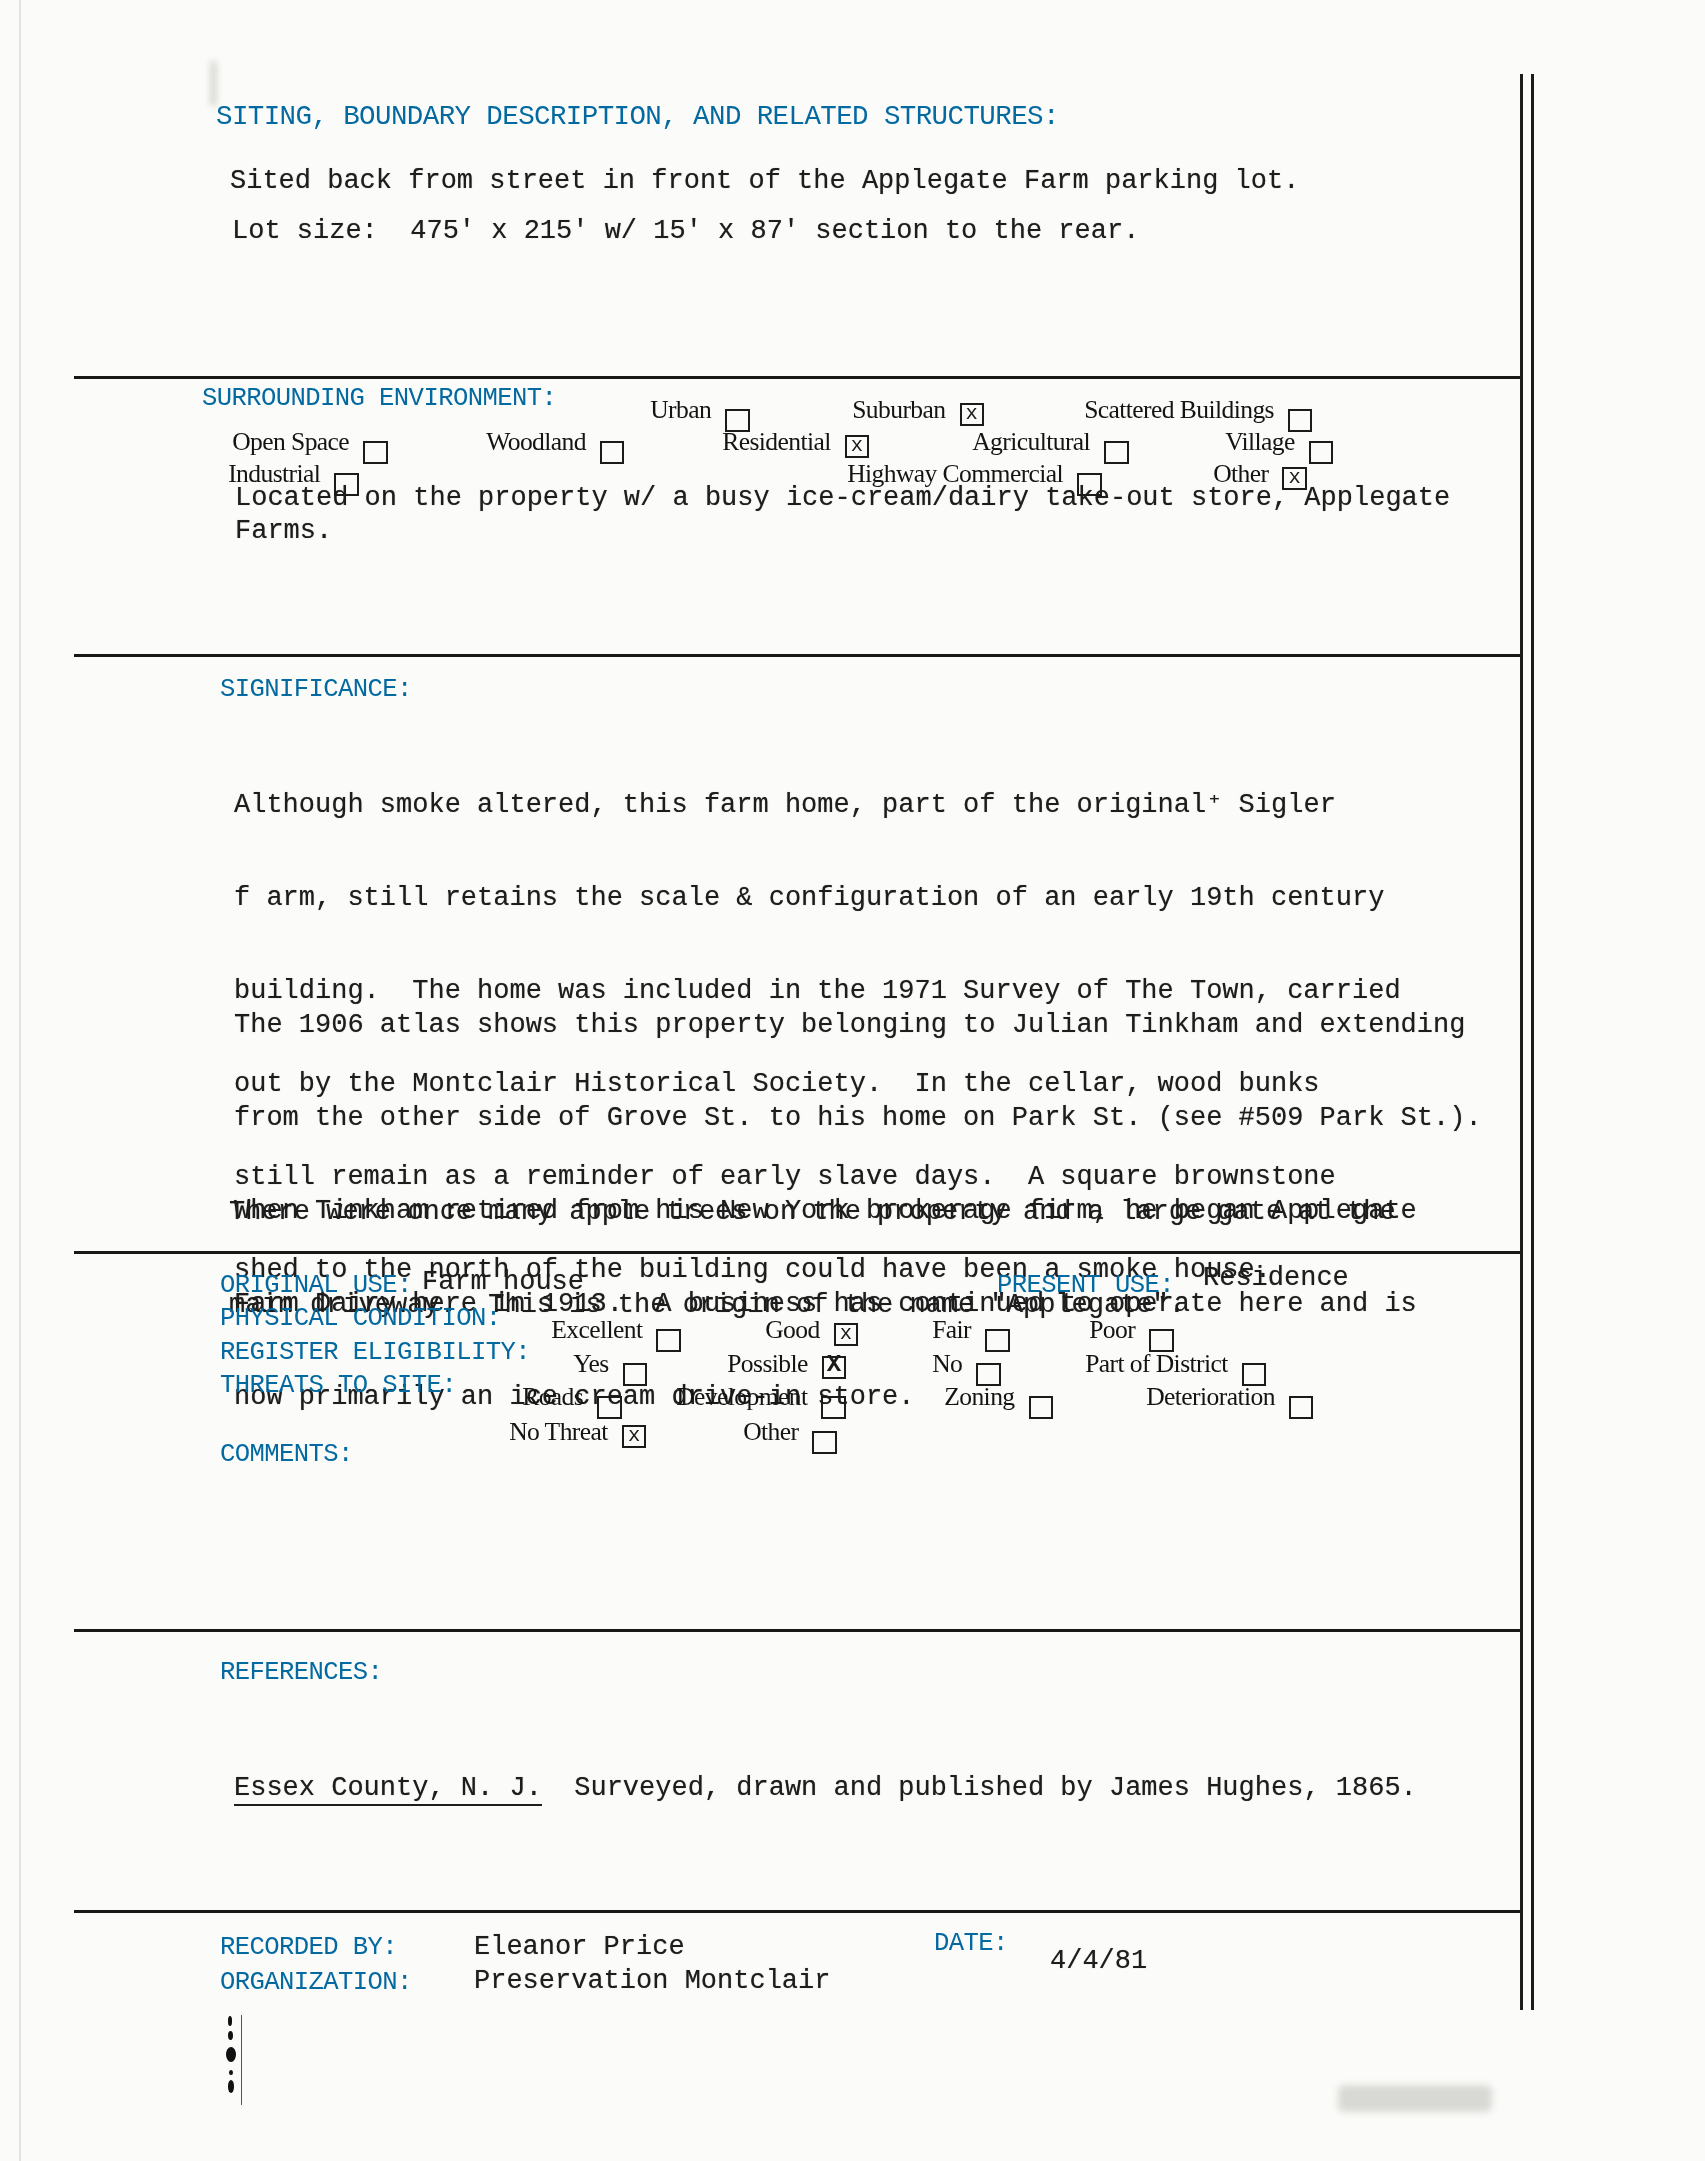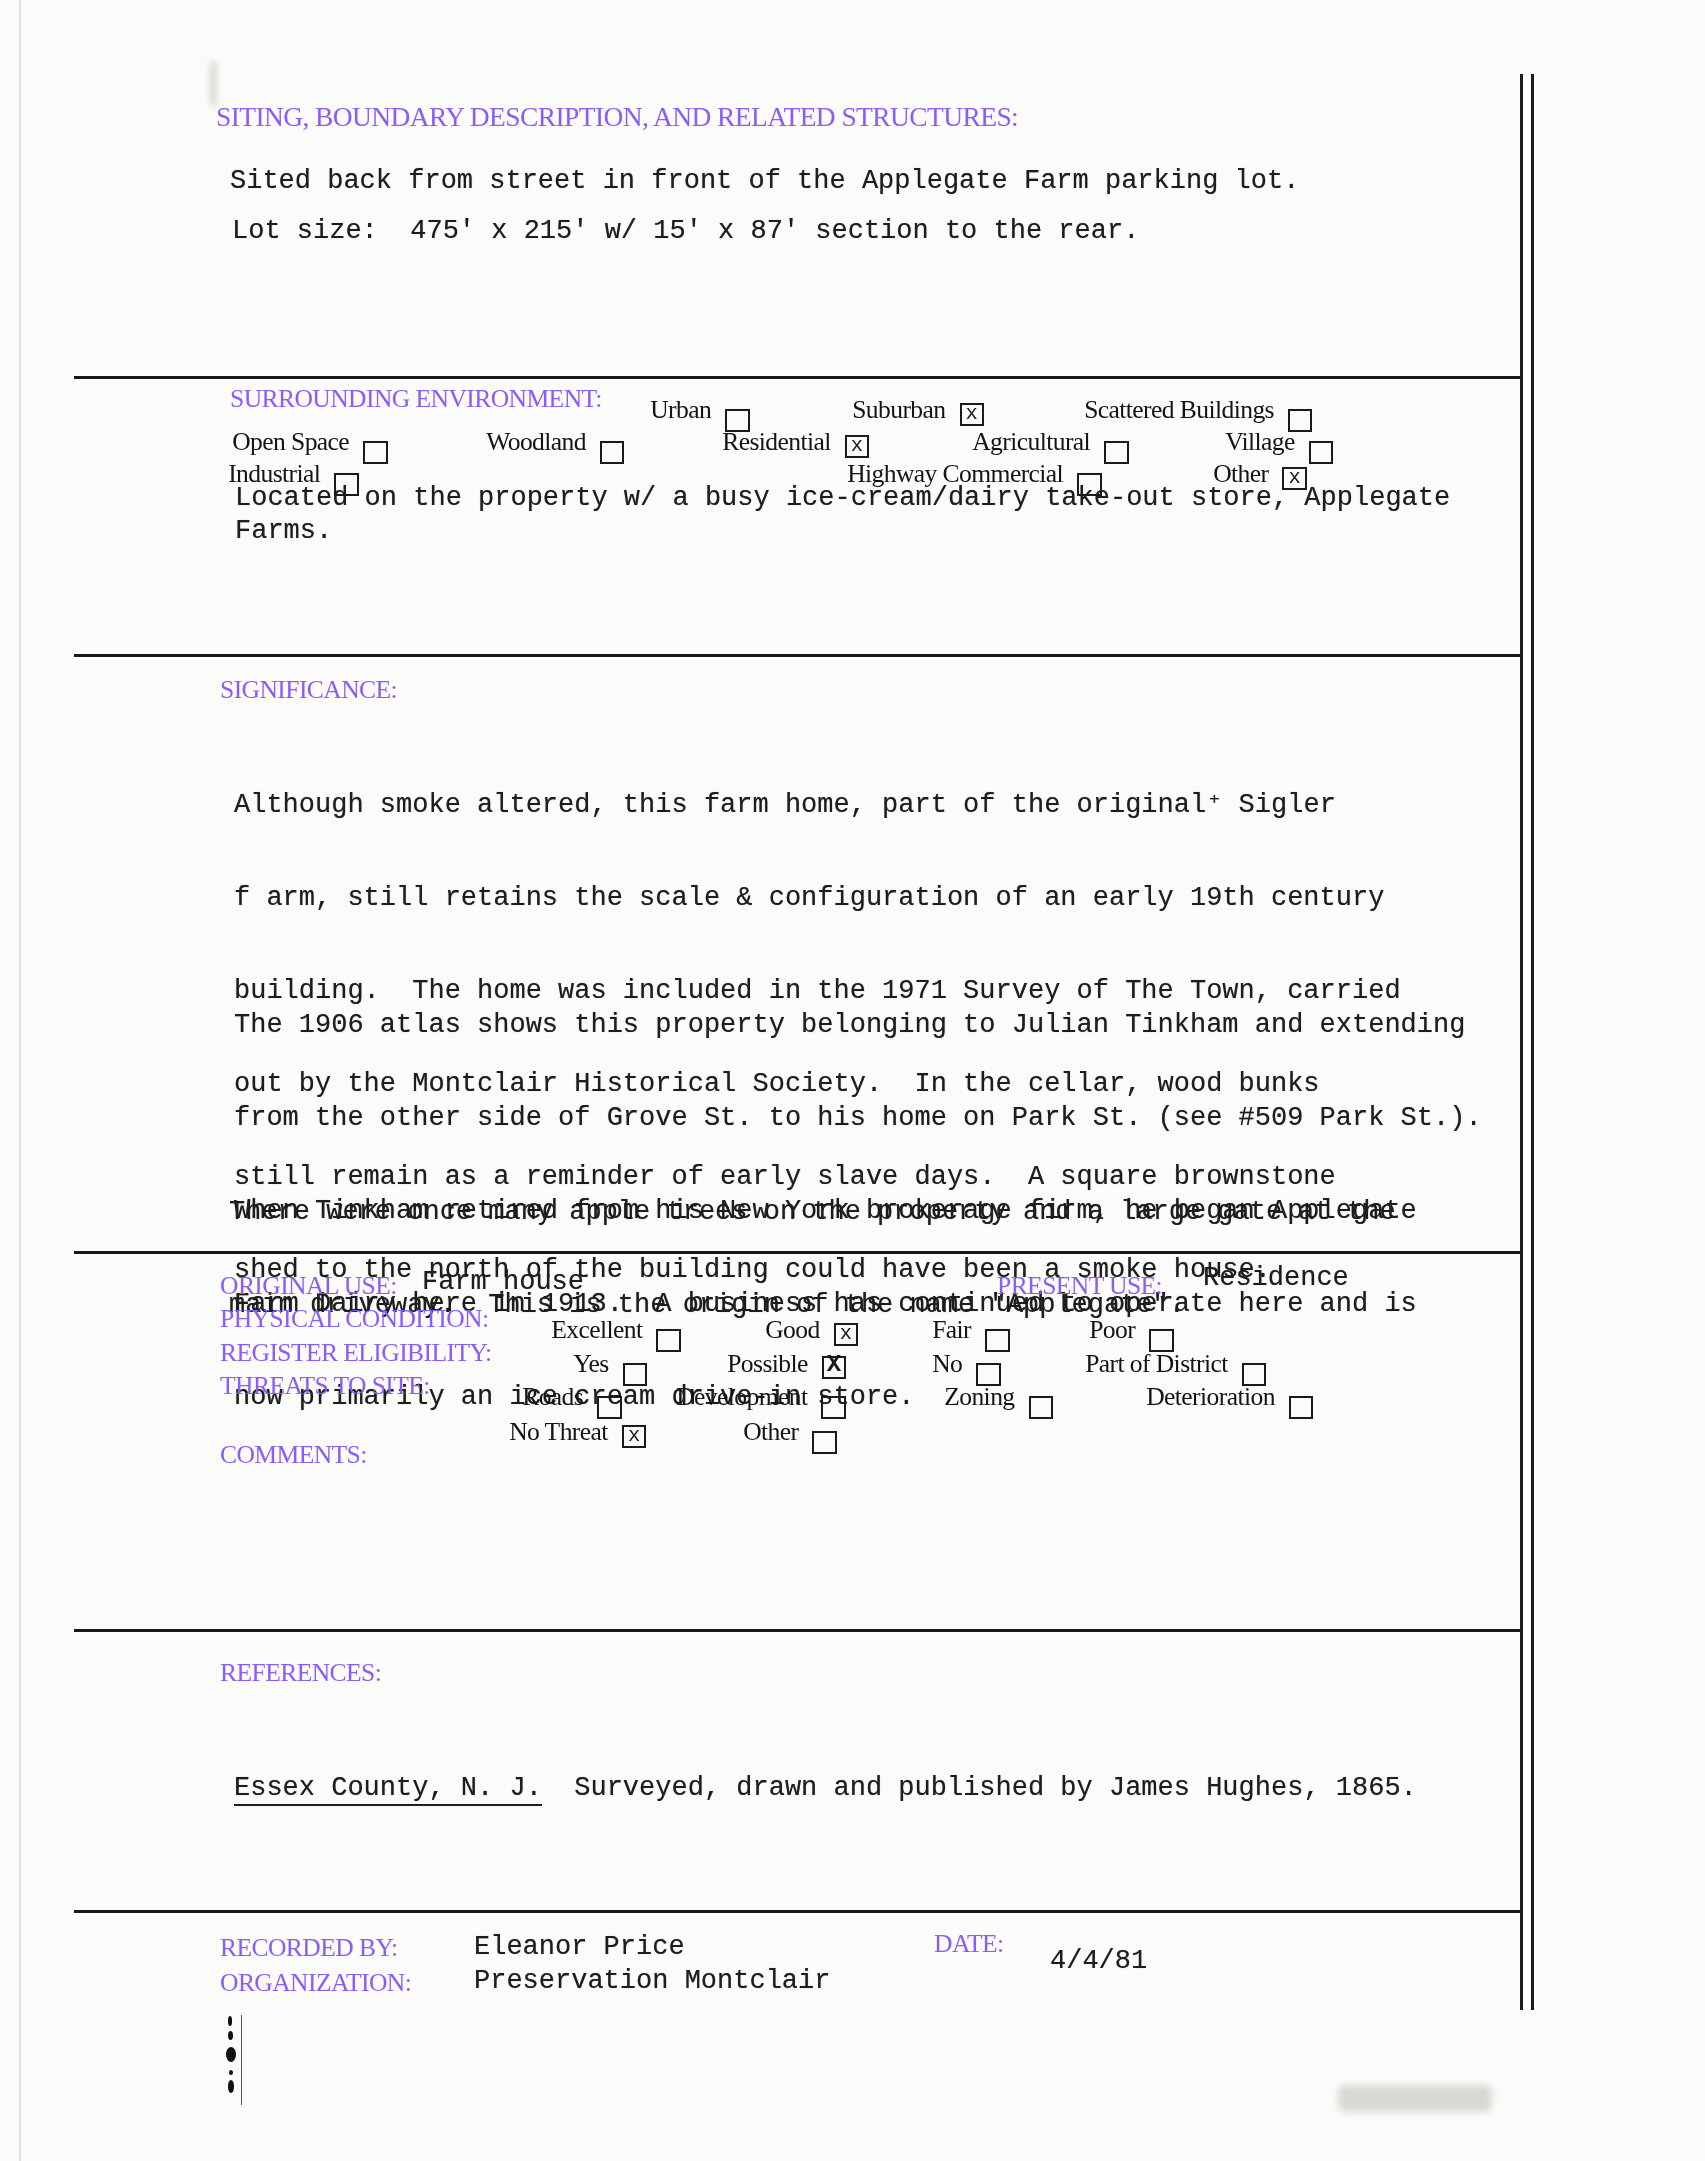--- a/index.html
+++ b/index.html
@@ -1,19 +1,19 @@
 <!DOCTYPE html>
 <html style="font-size:10.2px"><head>
 <meta charset="utf-8">
 <style>
   html,body{margin:0;padding:0;}
   body{width:1705px;height:2161px;background:#eeeeec;font-family:"Liberation Serif",serif;}
   #page{position:relative;width:1705px;height:2161px;background:#fbfbf9;overflow:hidden;}
   .abs{position:absolute;white-space:pre;}
-  .serif{font-family:Liberation Serif, serif;font-size:25.6px;letter-spacing:-0.6px;color:#8b5cf6;}
+  .serif{font-family:Liberation Mono, monospace;font-size:25.6px;letter-spacing:-0.6px;color:#0369a1;}
   .mono{font-family:"Liberation Mono",monospace;font-size:27px;color:#1d1d1d;text-shadow:0 0 0.8px rgba(25,25,25,0.55);}
   .para{line-height:31px;}
   .note{line-height:33px;}
   .rule{position:absolute;left:74px;width:1446px;height:3.2px;background:#181818;}
   .vline{position:absolute;width:3.2px;background:#1c1c1c;}
   .box{display:inline-block;width:20.5px;height:19px;border:2.6px solid #1b1b1b;margin-left:14px;vertical-align:-1.9px;text-align:center;}
   .mk{font-family:"Liberation Mono",monospace;font-size:20.5px;color:#1b1b1b;display:inline-block;line-height:19px;transform:translateY(-1.3px);}
   .heavy .mk{font-weight:bold;font-size:24px;transform:translateY(-2.6px);}
   .u{border-bottom:2.6px solid #1e1e1e;padding-bottom:1.3px;}
   .chk-label{font-family:"Liberation Serif",serif;font-size:25.6px;letter-spacing:-0.6px;color:#141414;}
@@ -28,21 +28,21 @@
 
   <div class="vline" style="left:1520px;top:74px;height:1936px;"></div>
   <div class="vline" style="left:1531px;top:74px;height:1936px;"></div>
 
   <div class="abs serif" style="left:216px;top:101px;font-size:27.5px;">SITING, BOUNDARY DESCRIPTION, AND RELATED STRUCTURES:</div>
   <div class="abs mono" style="left:230px;top:166px;">Sited back from street in front of the Applegate Farm parking lot.</div>
   <div class="abs mono" style="left:232px;top:216px;">Lot size:  475' x 215' w/ 15' x 87' section to the rear.</div>
 
   <div class="rule" style="top:376px;"></div>
 
-  <div class="abs serif" style="left:230px;top:384px;">SURROUNDING ENVIRONMENT:</div>
+  <div class="abs serif" style="left:202px;top:384px;">SURROUNDING ENVIRONMENT:</div>
 
   <span class="abs" style="left:640px;top:384px;">
     <span class="chk-label">Urban</span><span class="box"><span class="mk"></span></span>
   </span>
   <span class="abs" style="left:842px;top:384px;">
     <span class="chk-label">Suburban</span><span class="box"><span class="mk">x</span></span>
   </span>
   <span class="abs" style="left:1074px;top:384px;">
     <span class="chk-label">Scattered Buildings</span><span class="box"><span class="mk"></span></span>
   </span>

